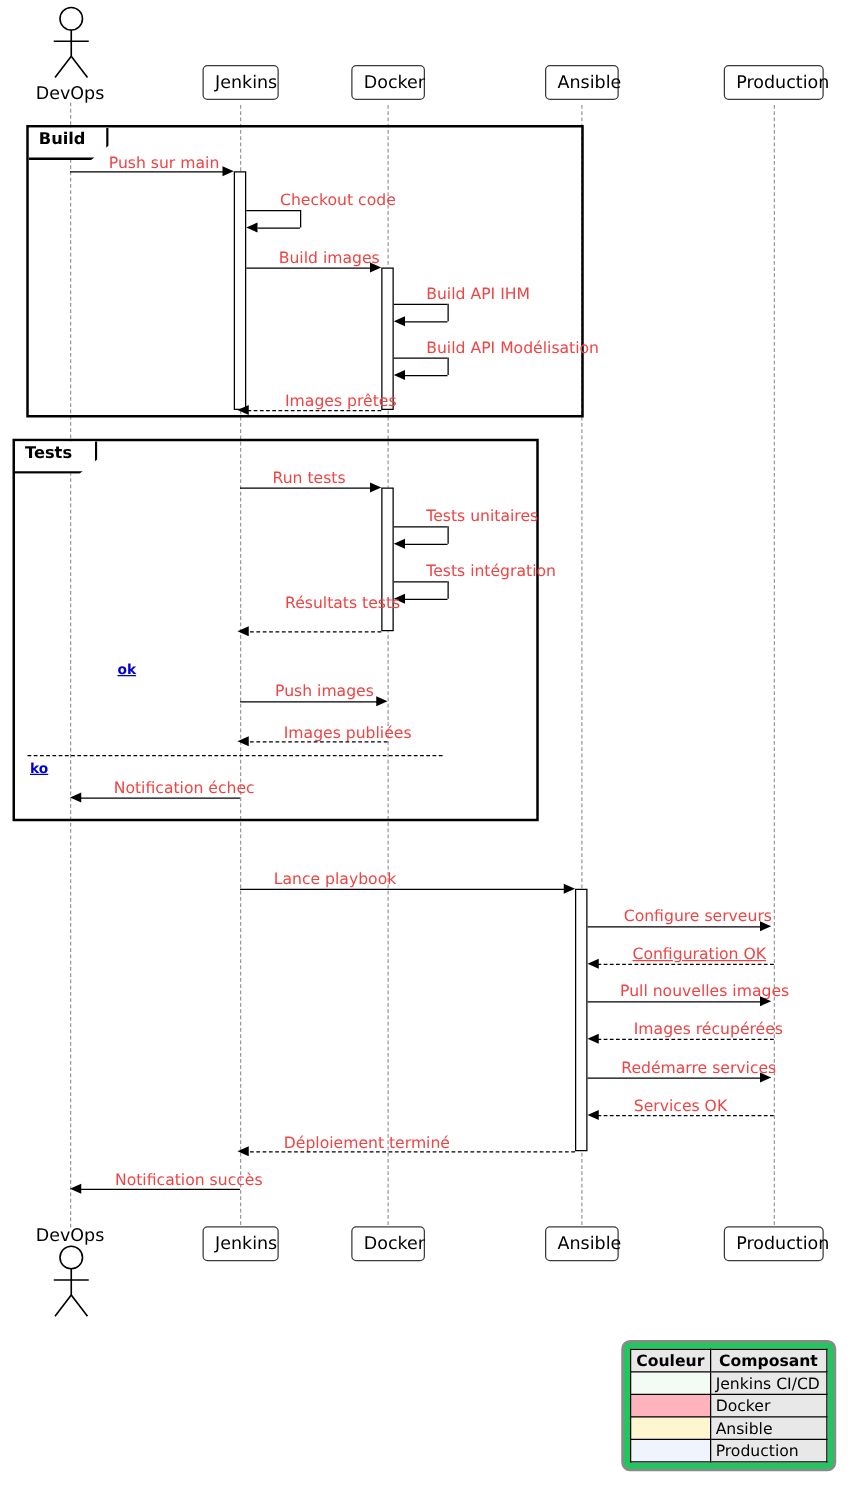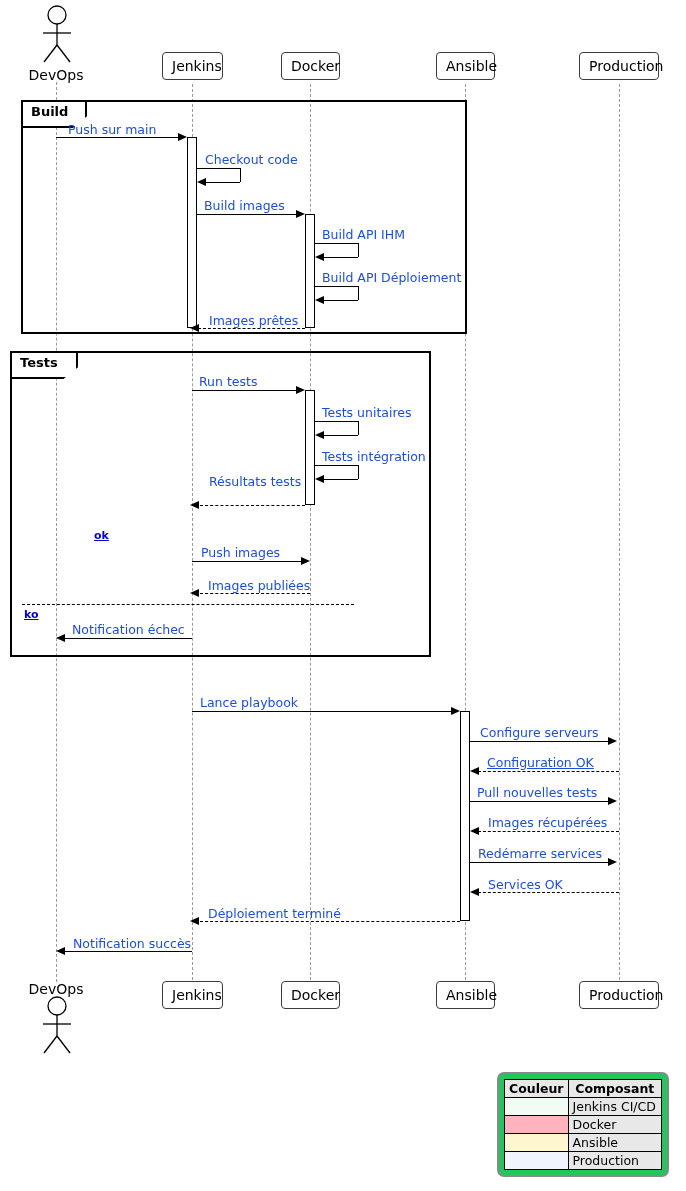--- a/index.html
+++ b/index.html
@@ -103,23 +103,24 @@
   
   .msg-line {
     position: absolute;
     height: 0;
     border-top: 1px solid #000;
   }
   .msg-line.dashed { border-top: 1px dashed #000; }
   .msg-label {
     position: absolute;
     font-size: 12.5px;
-    color: #1d4ed8;
+    color: #ef4444;
     white-space: nowrap;
     line-height: 1;
+    margin-left: 19px;
   }
   .arrow-head {
     position: absolute;
     width: 0; height: 0;
   }
   .arrow-head.right {
     border-top: 4px solid transparent;
     border-bottom: 4px solid transparent;
     border-left: 9px solid #000;
   }
@@ -210,21 +211,21 @@
   <div class="msg-label" style="left:204px; top:200px;">Build images</div>
   <div class="msg-line" style="left:197px; top:214px; width:101px;"></div>
   <div class="arrow-head right" style="left:296px; top:210px;"></div>
 
   <div class="msg-label" style="left:322px; top:229px;">Build API IHM</div>
   <div class="self-top" style="left:315px; top:243px; width:43px;"></div>
   <div class="self-right" style="left:358px; top:243px; height:14px;"></div>
   <div class="self-bottom" style="left:324px; top:257px; width:34px;"></div>
   <div class="arrow-head left" style="left:315px; top:253px;"></div>
 
-  <div class="msg-label" style="left:322px; top:272px;">Build API Déploiement</div>
+  <div class="msg-label" style="left:322px; top:272px;">Build API Modélisation</div>
   <div class="self-top" style="left:315px; top:286px; width:43px;"></div>
   <div class="self-right" style="left:358px; top:286px; height:14px;"></div>
   <div class="self-bottom" style="left:324px; top:300px; width:34px;"></div>
   <div class="arrow-head left" style="left:315px; top:296px;"></div>
 
   <div class="msg-label" style="left:209px; top:315px;">Images prêtes</div>
   <div class="msg-line dashed" style="left:198px; top:328px; width:107px;"></div>
   <div class="arrow-head left" style="left:190px; top:324px;"></div>
 
   <div class="fragment" style="left:10px; top:351px; width:421px; height:306px;">
@@ -277,21 +278,21 @@
   <div class="arrow-head right" style="left:451px; top:707px;"></div>
 
   <div class="msg-label" style="left:480px; top:727px;">Configure serveurs</div>
   <div class="msg-line" style="left:470px; top:741px; width:140px;"></div>
   <div class="arrow-head right" style="left:608px; top:737px;"></div>
 
   <div class="msg-label" style="left:487px; top:757px;text-decoration:underline;">Configuration OK</div>
   <div class="msg-line dashed" style="left:478px; top:771px; width:141px;"></div>
   <div class="arrow-head left" style="left:470px; top:767px;"></div>
 
-  <div class="msg-label" style="left:477px; top:787px;">Pull nouvelles tests</div>
+  <div class="msg-label" style="left:477px; top:787px;">Pull nouvelles images</div>
   <div class="msg-line" style="left:470px; top:801px; width:140px;"></div>
   <div class="arrow-head right" style="left:608px; top:797px;"></div>
 
   <div class="msg-label" style="left:488px; top:817px;">Images récupérées</div>
   <div class="msg-line dashed" style="left:478px; top:831px; width:141px;"></div>
   <div class="arrow-head left" style="left:470px; top:827px;"></div>
 
   <div class="msg-label" style="left:478px; top:848px;">Redémarre services</div>
   <div class="msg-line" style="left:470px; top:862px; width:140px;"></div>
   <div class="arrow-head right" style="left:608px; top:858px;"></div>

